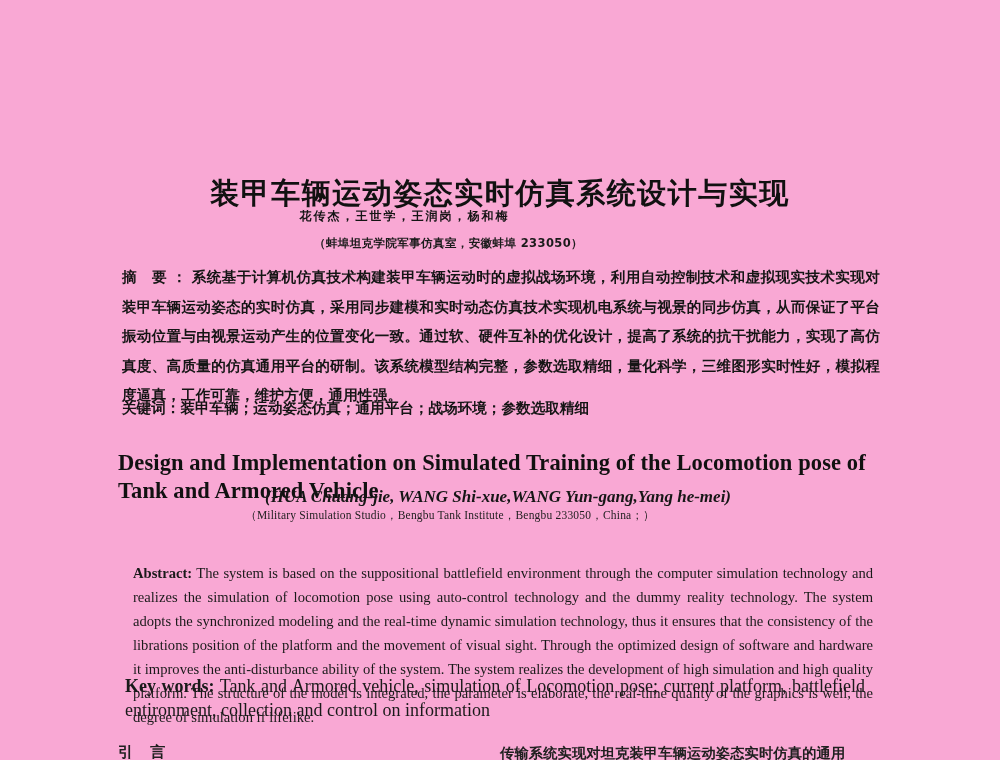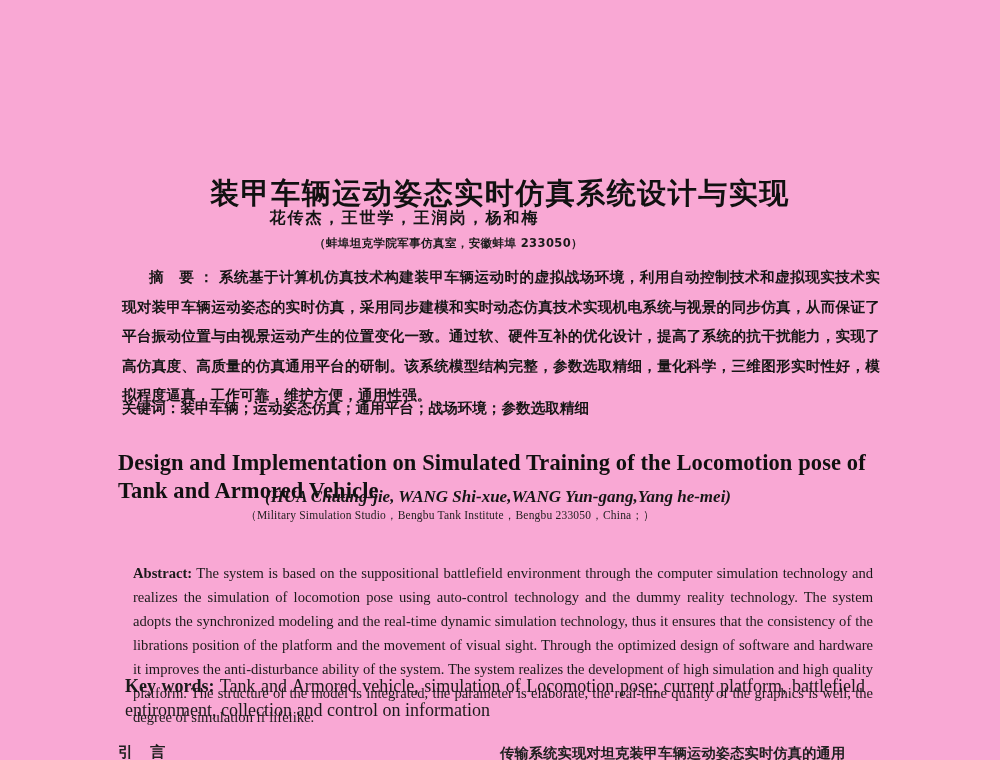--- a/index.html
+++ b/index.html
@@ -38,21 +38,21 @@
   }
 
   
   .cn-authors {
     position: absolute;
     top: 208px;
     left: 0;
     width: 809px;
     text-align: center;
     font-family: "DejaVu Sans", "Liberation Sans", sans-serif;
-    font-size: 16px;
+    font-size: 12px;
     font-weight: 700;
     letter-spacing: 2px;
     color: #141414;
   }
   .cn-affil {
     position: absolute;
     top: 236px;
     left: 0;
     width: 897px;
     text-align: center;
@@ -72,21 +72,20 @@
     font-family: "DejaVu Sans", "Liberation Sans", sans-serif;
     font-size: 14.6px;
     font-weight: 700;
     line-height: 29.5px;
     letter-spacing: 0.15px;
     color: #151515;
     text-align: justify;
   }
   .cn-abstract .lbl {
     letter-spacing: 5px;
-    margin-left: 27px;
   }
   .cn-keywords {
     position: absolute;
     top: 395px;
     left: 122px;
     width: 758px;
     font-family: "DejaVu Sans", "Liberation Sans", sans-serif;
     font-size: 14.6px;
     font-weight: 700;
     line-height: 26px;

